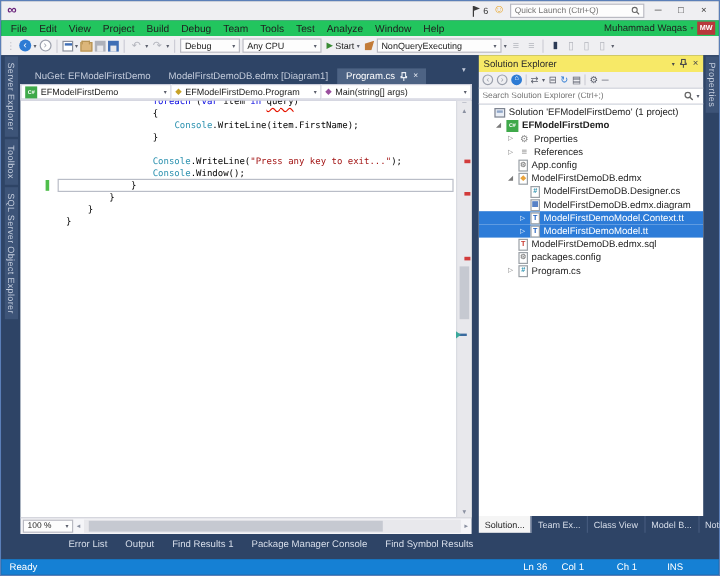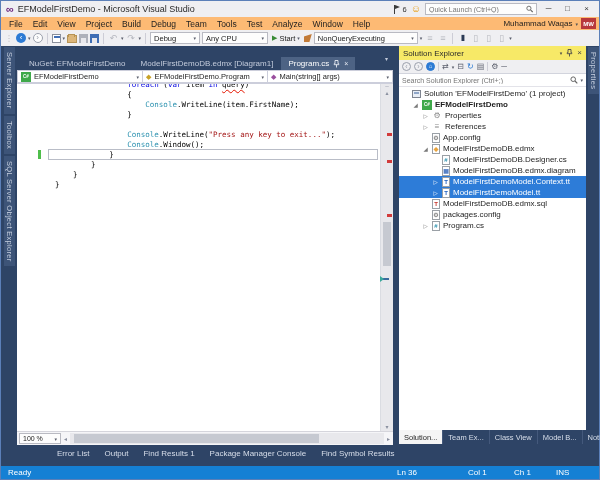--- a/index.html
+++ b/index.html
@@ -16,21 +16,21 @@
   .flag{position:relative;width:8px;height:9px;display:inline-block}
   .flag::before{content:"";position:absolute;left:1px;top:0;bottom:0;width:1px;background:#3B3B3B}
   .flag::after{content:"";position:absolute;left:2px;top:0;border-style:solid;border-width:2.5px 0 2.5px 5px;border-color:transparent transparent transparent #3B3B3B}
   .flagcount{font-size:7.5px;color:#333}
   .smiley{color:#E8A11C;font-size:10px;line-height:10px}
   .qlaunch{width:112px;height:12px;border:1px solid #B9BAC2;background:#FDFDFD;display:flex;align-items:center;padding:0 3px;gap:2px}
   .qlaunch input{border:none;outline:none;background:transparent;width:100%;font-size:7px;color:#777;font-family:"Liberation Sans",sans-serif}
   .winbtn{width:15px;text-align:center;font-size:8px;color:#3B3B3B;line-height:12px}
 
   
-  .menubar{height:13px;background:#fdba74;display:flex;padding:0 3px;flex:none}
+  .menubar{height:13px;background:#22c55e;display:flex;padding:0 3px;flex:none}
   .menuitems{display:flex;align-items:center}
   .menu-item{font-size:8.5px;color:#1E1E1E;padding:0 5px;white-space:nowrap}
   .user{margin-left:auto;display:flex;align-items:center;gap:3px;font-size:8px;color:#1E1E1E}
   .ucaret{font-size:5px;color:#555}
   .avatar{width:15px;height:11px;background:#B8383B;color:#FFF;font-size:6px;font-weight:bold;display:flex;align-items:center;justify-content:center}
 
   
   .toolbar{height:16px;background:#EFEFF2;display:flex;align-items:center;gap:2px;padding:0 3px;flex:none}
   .grip{color:#B8B8C0;font-size:8px;margin:0 1px}
   .tbsep{width:1px;height:11px;background:#CDCDD6;margin:0 2px;flex:none}
@@ -146,30 +146,29 @@
   .ti-sql{color:#C8372D;font-size:6px}
   .sebtabs{height:14px;flex:none;display:flex;align-items:stretch}
   .sebtab{font-size:7.5px;color:#D7DEEA;padding:3px 5px 0;border-right:1px solid #44597C;white-space:nowrap}
   .sebtab.active{background:#F5F5F5;color:#1E1E1E}
   .sebottom{height:22px;flex:none}
 
   
   .statusbar{height:13px;flex:none;background:#1580D4;color:#FFF;display:flex;align-items:center;padding:0 7px;font-size:8px}
   .sbright{margin-left:auto;display:flex;align-items:center;margin-right:10px}
   .sbright span{display:inline-block}
-  .sb-ln{width:71px}.sb-col{width:46px}.sb-ch{width:42px}.sb-ins{width:26px}
+  .sb-ln{width:32px}.sb-col{width:46px}.sb-ch{width:42px}.sb-ins{width:26px}
 </style>
 </head>
 <body>
 
 <div class="window">
 
   <div class="titlebar">
     <span class="vslogo">∞</span>
-    <span class="wtitle">EFModelFirstDemo - Microsoft Visual Studio</span>
     <span class="tbright">
       <span class="flagwrap">
         <span class="flag"></span>
         <span class="flagcount">6</span>
       </span>
       <span class="smiley">☺</span>
       <span class="qlaunch">
         <input placeholder="Quick Launch (Ctrl+Q)" style="">
         <svg width="8" height="8" viewBox="0 0 8 8">
             <circle cx="3.2" cy="3.2" r="2.3" fill="none" stroke="#666" stroke-width="1"></circle>

